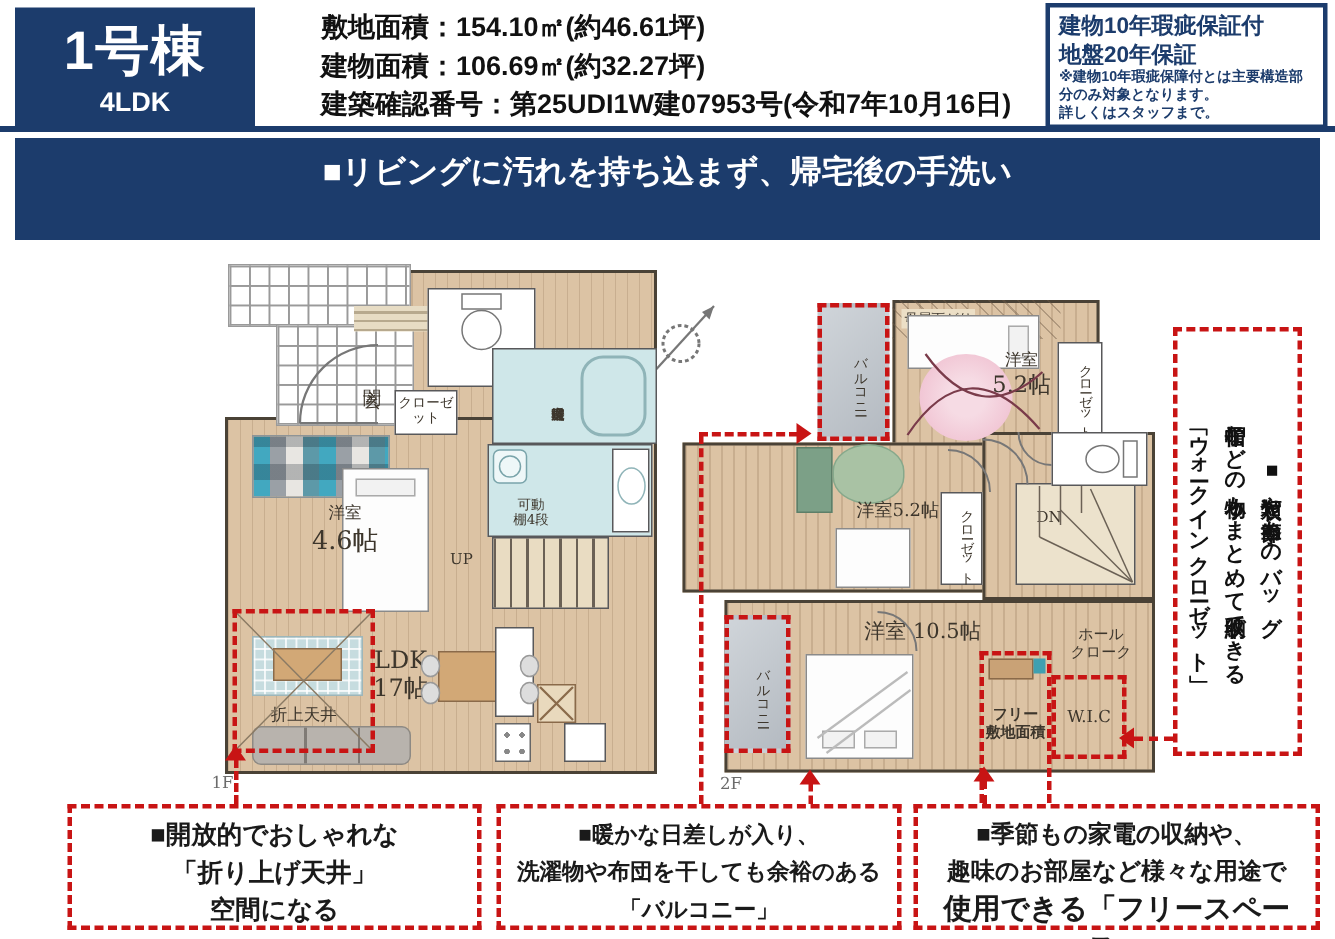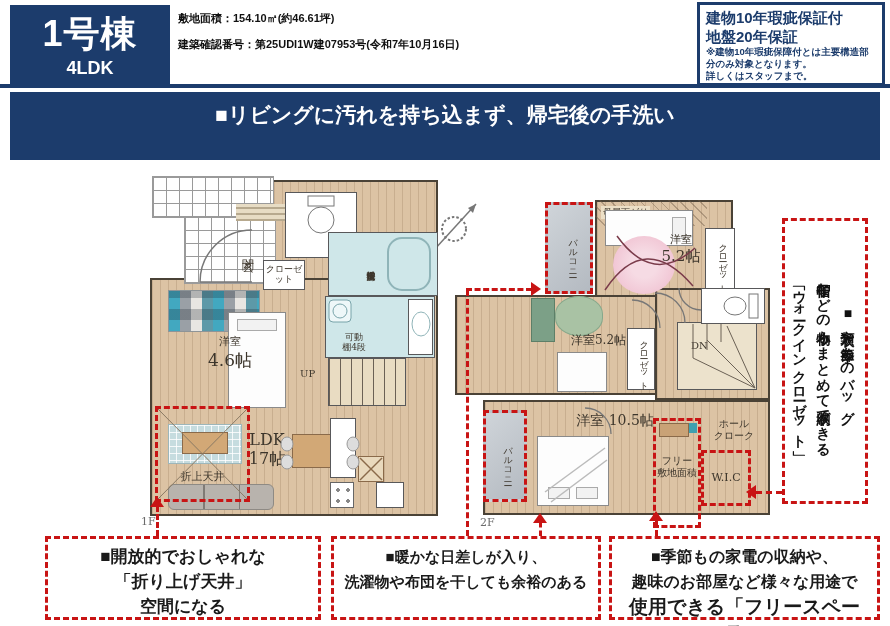--- a/index.html
+++ b/index.html
@@ -9,21 +9,21 @@
   html,body{width:890px;height:626px;}
   body{
     position:relative; background:#fff; overflow:hidden;
     font-family:"Liberation Sans","DejaVu Sans",sans-serif; color:#1a1a1a;
   }
   .abs{position:absolute;}
   
   .unit-box{background:var(--navy); color:#fff; text-align:center;}
   .unit-name{font-size:36px; font-weight:bold; line-height:46px; letter-spacing:1px;}
   .unit-type{font-size:18px; font-weight:bold; line-height:22px;}
-  .spec-line{font-size:11px; font-weight:bold; line-height:25.5px; color:#111; white-space:nowrap;}
+  .spec-line{font-size:18px; font-weight:bold; line-height:25.5px; color:#111; white-space:nowrap;margin-left:36px;}
   .warranty{background:#fff; border:3px solid var(--navy); color:var(--navy); padding:3px 6px;}
   .warranty .t{font-size:15px; font-weight:bold; line-height:19px; white-space:nowrap;}
   .warranty .n{font-size:9.5px; font-weight:bold; line-height:12px;}
   .navy-rule{background:var(--navy);}
   .banner{background:var(--navy); color:#fff; text-align:center;}
   .banner div{font-size:21px; font-weight:bold; line-height:31px;}
   .banner{padding-top:7px;}
   
   .f{background-color:var(--floor);
      background-image:repeating-linear-gradient(90deg, rgba(120,90,60,.20) 0 1px, transparent 1px 8px);
@@ -77,20 +77,21 @@
 </head>
 <body>
 
 <div class="abs unit-box" style="left:10px;top:5px;width:160px;height:79px;padding-top:6px;">
   <div class="unit-name">1号棟</div>
   <div class="unit-type">4LDK</div>
 </div>
 
 <div class="abs" style="left:178px;top:6px;width:515px;">
   <div class="spec-line">敷地面積：154.10㎡(約46.61坪)</div>
+  <div class="spec-line">建物面積：106.69㎡(約32.27坪)</div>
   <div class="spec-line">建築確認番号：第25UDI1W建07953号(令和7年10月16日)</div>
 </div>
 
 <div class="abs warranty" style="left:697px;top:2px;width:188px;height:84px;">
   <div class="t">建物10年瑕疵保証付</div>
   <div class="t">地盤20年保証</div>
   <div class="n">※建物10年瑕疵保障付とは主要構造部分のみ対象となります。</div>
   <div class="n">詳しくはスタッフまで。</div>
 </div>
 
@@ -225,21 +226,21 @@
 
   <div class="abs bal redbox" style="left:28px;top:220px;width:44px;height:92px;">
     <div class="vtext lbl abs" style="left:15px;top:14px;height:66px;font-size:9px;">バルコニー</div>
   </div>
 
   <div class="abs lbl z3" style="left:248px;top:228px;width:62px;font-size:10px;line-height:12px;">
     <div>ホール</div>
     <div>クローク</div>
   </div>
 
-  <div class="abs redbox" style="left:198px;top:228px;width:48px;height:110px;">
+  <div class="abs redbox" style="left:198px;top:244px;width:48px;height:110px;font-weight:bold;">
     <div class="abs z2" style="left:3px;top:2px;width:30px;height:14px;background:#c9a276;border:1px solid #8a6a4a;"></div>
     <div class="abs z2" style="left:33px;top:2px;width:8px;height:10px;background:#3fa0b0;"></div>
     <div class="lbl abs z3" style="left:0;top:34px;width:100%;font-size:10px;line-height:12px;">
       <div>フリー</div>
       <div>敷地面積</div>
     </div>
   </div>
 
   <div class="abs redbox" style="left:246px;top:260px;width:50px;height:56px;">
     <div class="lbl abs z3" style="left:0;top:18px;width:100%;font-size:11px;">W.I.C</div>
@@ -273,20 +274,21 @@
 </div>
 
 <div class="abs callout" style="left:45px;top:536px;width:276px;height:84px;padding-top:5px;">
   <div style="font-size:17px;">■開放的でおしゃれな</div>
   <div style="font-size:17px;">「折り上げ天井」</div>
   <div style="font-size:17px;">空間になる</div>
 </div>
 <div class="abs callout" style="left:331px;top:536px;width:270px;height:84px;padding-top:5px;">
   <div style="font-size:15px;">■暖かな日差しが入り、</div>
   <div style="font-size:15px;">洗濯物や布団を干しても余裕のある</div>
+  <div style="font-size:15px;">「バルコニー」</div>
 </div>
 <div class="abs callout" style="left:609px;top:536px;width:271px;height:84px;padding-top:5px;">
   <div style="font-size:16px;">■季節もの家電の収納や、</div>
   <div style="font-size:16px;">趣味のお部屋など様々な用途で</div>
   <div style="font-size:19px;">使用できる「フリースペース」</div>
 </div>
 
 <div class="abs dash-v" style="left:156px;top:506px;height:30px;"></div>
 <div class="abs arr arr-up" style="left:150px;top:497px;"></div>
 

